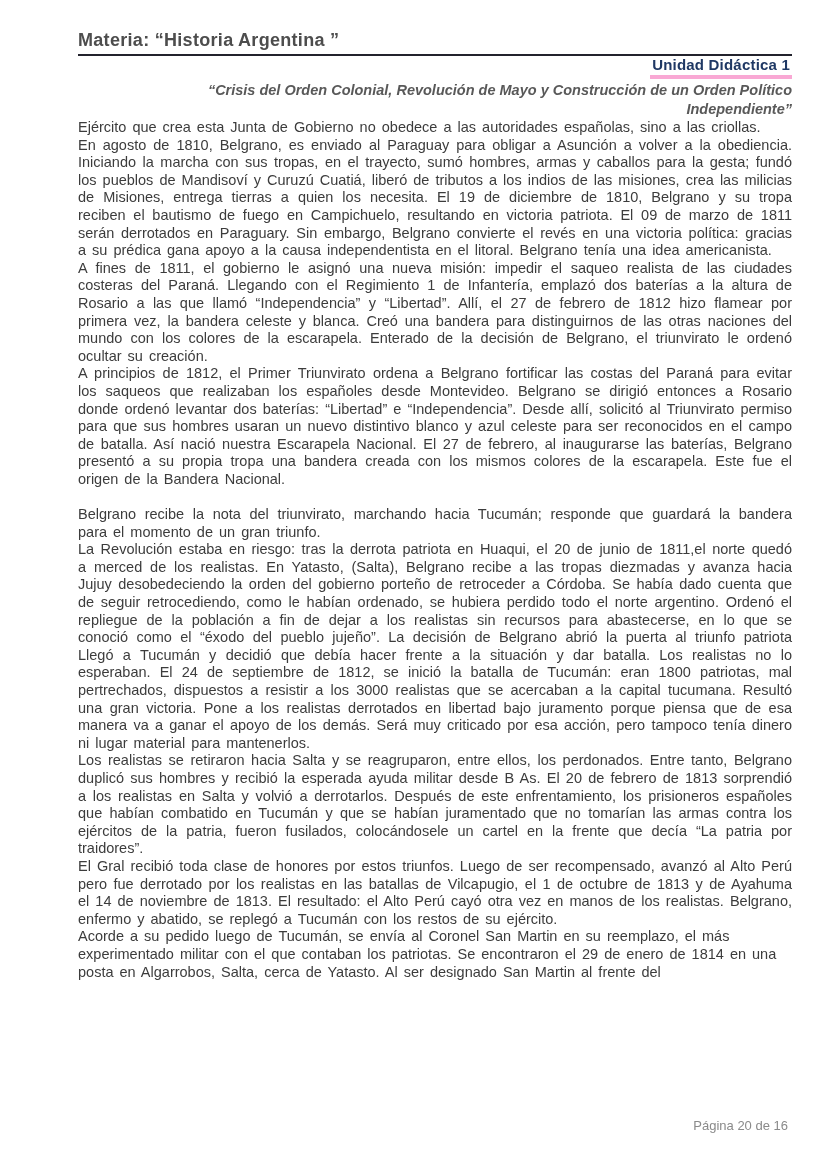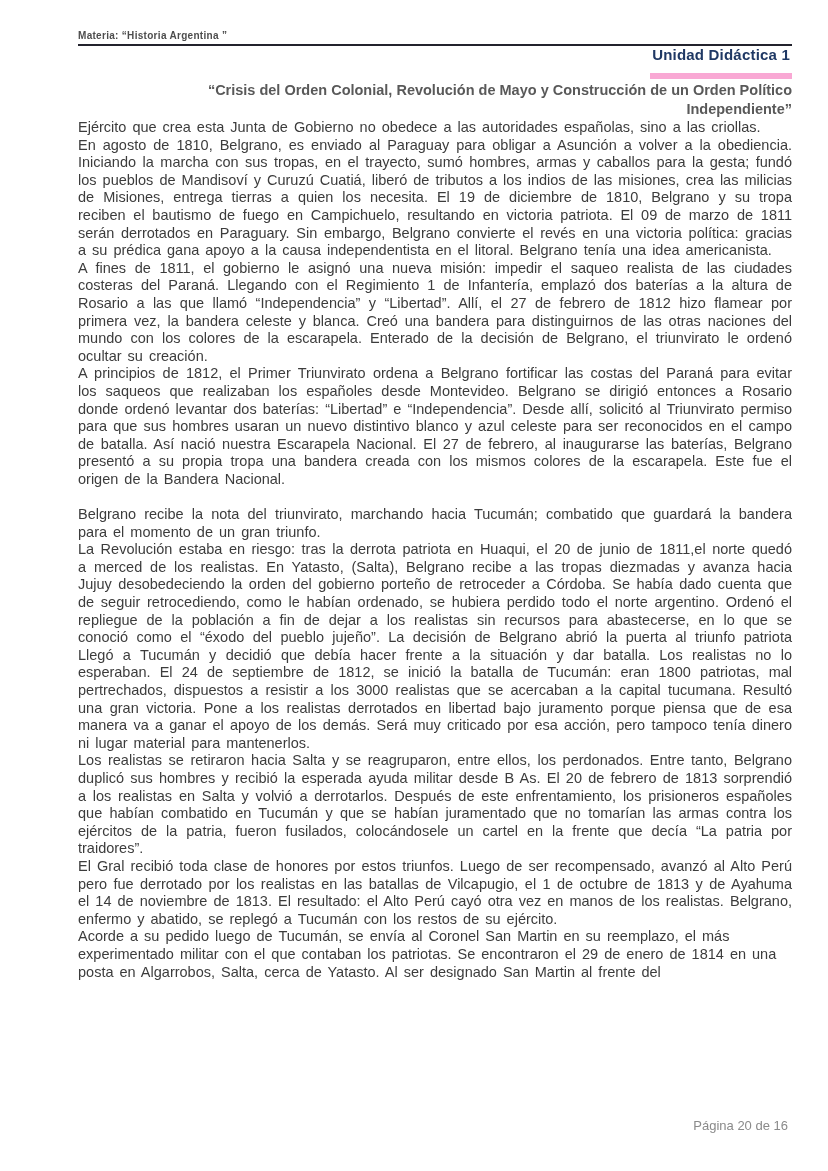--- a/index.html
+++ b/index.html
@@ -19,52 +19,53 @@
     box-sizing: border-box;
   }
   .content {
     margin: 0 36px 0 78px; 
   }
   
   .header {
     padding-top: 30px;
   }
   .materia {
-    font-size: 10px;
+    font-size: 18px;
     font-weight: bold;
     color: #4d4d4d;
     letter-spacing: 0.3px;
     padding-bottom: 3px;
   }
   .header-rule {
     height: 0;
     border-top: 2px solid #23232d;
     margin: 0;
   }
   .unit-row {
     display: flex;
     justify-content: flex-end;
     margin-top: 0px;
   }
   .unit-title {
     display: inline-block;
     font-size: 15px;
     font-weight: bold;
     color: #1f3864;
-    border-bottom: 6px solid #f9a8d4;
-    padding: 0 2px 10px 2px;
+    border-bottom: 4px solid #f9a8d4;
+    padding: 0 2px 2px 2px;
     letter-spacing: 0.2px;
   }
   .subtitle {
     margin: 2px 0 0 auto;
     max-width: 630px;
     text-align: right;
     font-size: 14.5px;
     line-height: 19px;
     font-weight: bold;
+    font-style: italic;
     color: #595959;
   }
   
   .doc-body {
   }
   .doc-body p {
     margin: 0;
     font-size: 14.5px;
     line-height: 17.6px;
     word-spacing: 2px;
@@ -100,21 +101,21 @@
       </div>
       <div class="subtitle">“Crisis del Orden Colonial, Revolución de Mayo y Construcción de un Orden Político Independiente”</div>
     </header>
 
     <main class="doc-body" id="doc-body">
 
     <p>Ejército que crea esta Junta de Gobierno no obedece a las autoridades españolas, sino a las criollas.</p>
         <p>En agosto de 1810, Belgrano, es enviado al Paraguay para obligar a Asunción a volver a la obediencia. Iniciando la marcha con sus tropas, en el trayecto, sumó hombres, armas y caballos para la gesta; fundó los pueblos de Mandisoví y Curuzú Cuatiá, liberó de tributos a los indios de las misiones, crea las milicias de Misiones, entrega tierras a quien los necesita. El 19 de diciembre de 1810, Belgrano y su tropa reciben el bautismo de fuego en Campichuelo, resultando en victoria patriota. El 09 de marzo de 1811 serán derrotados en Paraguary. Sin embargo, Belgrano convierte el revés en una victoria política: gracias a su prédica gana apoyo a la causa independentista en el litoral. Belgrano tenía una idea americanista.</p>
         <p>A fines de 1811, el gobierno le asignó una nueva misión: impedir el saqueo realista de las ciudades costeras del Paraná. Llegando con el Regimiento 1 de Infantería, emplazó dos baterías a la altura de Rosario a las que llamó “Independencia” y “Libertad”. Allí, el 27 de febrero de 1812 hizo flamear por primera vez, la bandera celeste y blanca. Creó una bandera para distinguirnos de las otras naciones del mundo con los colores de la escarapela. Enterado de la decisión de Belgrano, el triunvirato le ordenó ocultar su creación.</p>
         <p>A principios de 1812, el Primer Triunvirato ordena a Belgrano fortificar las costas del Paraná para evitar los saqueos que realizaban los españoles desde Montevideo. Belgrano se dirigió entonces a Rosario donde ordenó levantar dos baterías: “Libertad” e “Independencia”. Desde allí, solicitó al Triunvirato permiso para que sus hombres usaran un nuevo distintivo blanco y azul celeste para ser reconocidos en el campo de batalla. Así nació nuestra Escarapela Nacional. El 27 de febrero, al inaugurarse las baterías, Belgrano presentó a su propia tropa una bandera creada con los mismos colores de la escarapela. Este fue el origen de la Bandera Nacional.</p>
-        <p class="gap-before">Belgrano recibe la nota del triunvirato, marchando hacia Tucumán; combatido que guardará la bandera para el momento de un gran triunfo.</p>
+        <p class="gap-before">Belgrano recibe la nota del triunvirato, marchando hacia Tucumán; responde que guardará la bandera para el momento de un gran triunfo.</p>
         <p>La Revolución estaba en riesgo: tras la derrota patriota en Huaqui, el 20 de junio de 1811,el norte quedó a merced de los realistas. En Yatasto, (Salta), Belgrano recibe a las tropas diezmadas y avanza hacia Jujuy desobedeciendo la orden del gobierno porteño de retroceder a Córdoba. Se había dado cuenta que de seguir retrocediendo, como le habían ordenado, se hubiera perdido todo el norte argentino. Ordenó el repliegue de la población a fin de dejar a los realistas sin recursos para abastecerse, en lo que se conoció como el “éxodo del pueblo jujeño”. La decisión de Belgrano abrió la puerta al triunfo patriota Llegó a Tucumán y decidió que debía hacer frente a la situación y dar batalla. Los realistas no lo esperaban. El 24 de septiembre de 1812, se inició la batalla de Tucumán: eran 1800 patriotas, mal pertrechados, dispuestos a resistir a los 3000 realistas que se acercaban a la capital tucumana. Resultó una gran victoria. Pone a los realistas derrotados en libertad bajo juramento porque piensa que de esa manera va a ganar el apoyo de los demás. Será muy criticado por esa acción, pero tampoco tenía dinero ni lugar material para mantenerlos.</p>
         <p>Los realistas se retiraron hacia Salta y se reagruparon, entre ellos, los perdonados. Entre tanto, Belgrano duplicó sus hombres y recibió la esperada ayuda militar desde B As. El 20 de febrero de 1813 sorprendió a los realistas en Salta y volvió a derrotarlos. Después de este enfrentamiento, los prisioneros españoles que habían combatido en Tucumán y que se habían juramentado que no tomarían las armas contra los ejércitos de la patria, fueron fusilados, colocándosele un cartel en la frente que decía “La patria por traidores”.</p>
         <p>El Gral recibió toda clase de honores por estos triunfos. Luego de ser recompensado, avanzó al Alto Perú pero fue derrotado por los realistas en las batallas de Vilcapugio, el 1 de octubre de 1813 y de Ayahuma el 14 de noviembre de 1813. El resultado: el Alto Perú cayó otra vez en manos de los realistas. Belgrano, enfermo y abatido, se replegó a Tucumán con los restos de su ejército.</p>
         <p class="align-left">Acorde a su pedido luego de Tucumán, se envía al Coronel San Martin en su reemplazo, el más experimentado militar con el que contaban los patriotas. Se encontraron el 29 de enero de 1814 en una posta en Algarrobos, Salta, cerca de Yatasto. Al ser designado San Martin al frente del</p>
       </main>
 
   </div>
 
   <footer class="footer">
     <span>Página 20 de 16</span>

